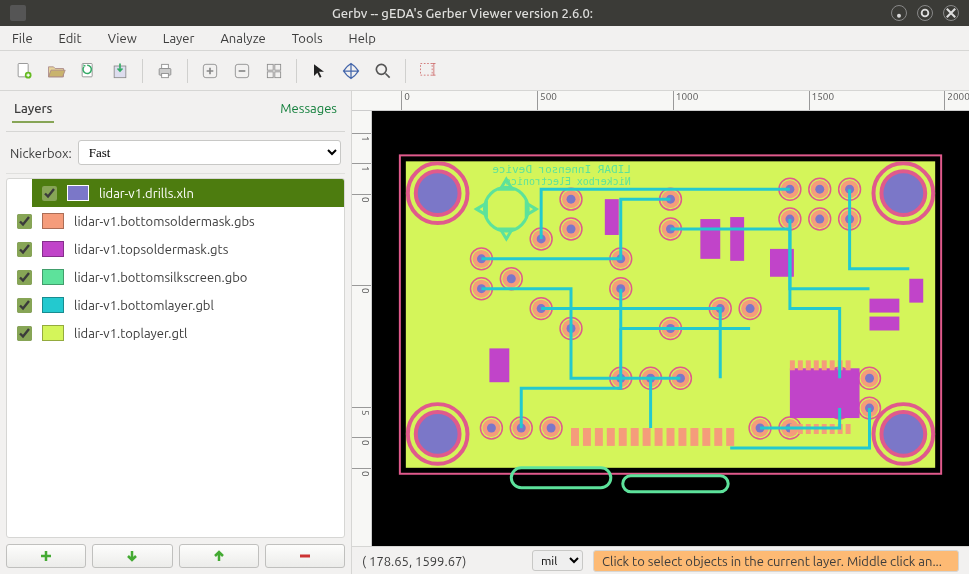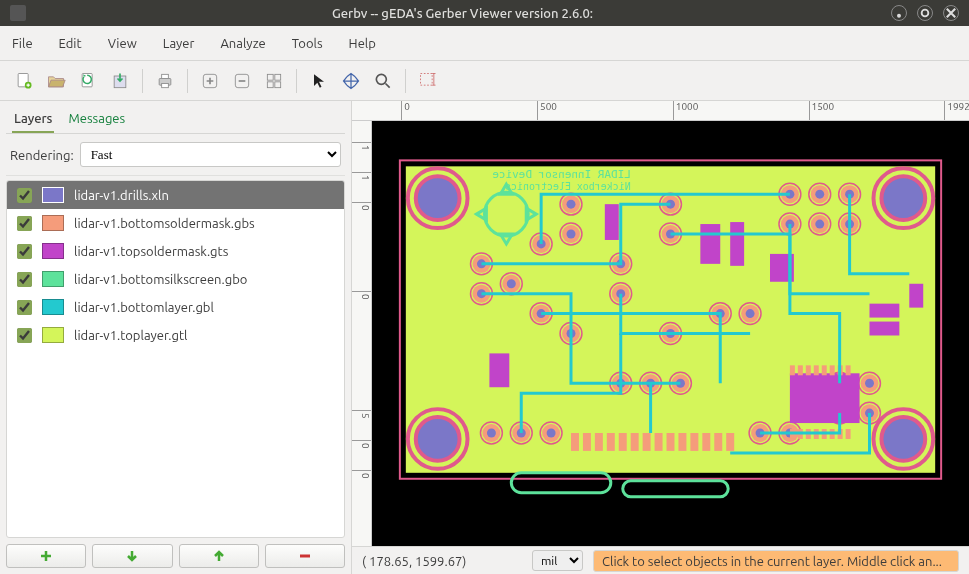--- a/index.html
+++ b/index.html
@@ -6,43 +6,43 @@
   body { font-family: "Ubuntu", "Segoe UI", sans-serif; font-size: 13px; color: #3c3c3c; background: #f2f1f0; width: 969px; height: 574px; overflow: hidden; display: flex; flex-direction: column; }
   
   
   .titlebar { background: #3b3b37; color: #dfdfdd; height: 26px; display: flex; align-items: center; padding: 0 10px; font-size: 13px; font-weight: 500; gap: 16px; }
   .titlebar .app-icon { width: 16px; height: 16px; background: #555; border-radius: 2px; margin-right: 8px; }
   .titlebar .title { flex: 1; text-align: center; }
   .titlebar .win-controls { display: flex; gap: 10px; }
   .titlebar .win-btn { width: 16px; height: 16px; border-radius: 50%; border: 1px solid #888; display: flex; align-items: center; justify-content: center; font-size: 10px; cursor: pointer; }
   
   
-  .menubar { background: #f2f1f0; border-bottom: 1px solid #d6d6d4; height: 35px; display: flex; align-items: center; padding: 0 8px; gap: 18px; }
+  .menubar { background: #f2f1f0; border-bottom: 1px solid #d6d6d4; height: 25px; display: flex; align-items: center; padding: 0 8px; gap: 18px; }
   .menubar .menu-item { cursor: pointer; padding: 3px 4px; }
   
   
   .toolbar { background: #f2f1f0; border-bottom: 1px solid #d6d6d4; height: 40px; display: flex; align-items: center; padding: 0 10px; gap: 4px; }
   .toolbar .tb-btn { width: 28px; height: 28px; border: 1px solid transparent; border-radius: 3px; display: flex; align-items: center; justify-content: center; cursor: pointer; }
   .toolbar .sep { width: 1px; height: 24px; background: #d0d0ce; margin: 0 4px; }
   .tb-btn svg { width: 20px; height: 20px; }
   
   
   .main { flex: 1; display: flex; overflow: hidden; }
   
   
   .sidebar { width: 352px; border-right: 1px solid #d6d6d4; display: flex; flex-direction: column; background: #f2f1f0; padding: 4px 6px 6px 6px; }
-  .side-tabs { display: flex; gap: 12px; padding: 2px 6px 0 6px; border-bottom: 1px solid #d6d6d4; }
+  .side-tabs { display: flex; gap: 12px; padding: 2px 6px 8px 6px; border-bottom: 1px solid #d6d6d4; justify-content: space-between; }
   .side-tab { padding: 4px 2px 6px 2px; cursor: pointer; border-bottom: 2px solid transparent; color: #15803d; }
   .side-tab.active { color: #3c3c3c; border-bottom-color: #87a556; font-weight: 500; }
   .render-row { display: flex; align-items: center; gap: 6px; padding: 8px 4px; border-bottom: 1px solid #e0e0de; }
   .render-row select { flex: 1; border: 1px solid #c8c8c6; border-radius: 3px; padding: 3px 6px; background: #fff; font-size: 13px; font-family: Liberation Serif, serif; }
   
   .layer-list { flex: 1; overflow: auto; background: #fff; border: 1px solid #d6d6d4; border-radius: 3px; margin-top: 4px; }
   .layer-row { display: flex; align-items: center; gap: 10px; padding: 6px 10px; cursor: pointer; }
-  .layer-row.selected { background: #737373; color: #fff; }
+  .layer-row.selected { background: #4d7c0f; color: #fff; margin-left: 25px; }
   .layer-row input[type=checkbox] { width: 15px; height: 15px; accent-color: #87a556; }
   .layer-row .swatch { width: 22px; height: 16px; border: 1px solid rgba(0,0,0,0.3); }
   .layer-row.selected .swatch { border-color: #fff; }
   
   .layer-btns { display: flex; gap: 6px; margin-top: 6px; }
   .layer-btns button { flex: 1; height: 24px; border: 1px solid #c0c0be; border-radius: 3px; background: linear-gradient(#fdfdfc,#ececea); cursor: pointer; display:flex; align-items:center; justify-content:center; }
 
   
   .viewer { flex: 1; display: flex; flex-direction: column; background: #f2f1f0; }
   .ruler-top { height: 20px; background: #f7f7f5; border-bottom: 1px solid #ccc; position: relative; overflow:hidden; }
@@ -177,21 +177,21 @@
 </div>
 
 <div class="main">
 
   <div class="sidebar">
     <div class="side-tabs">
       <div class="side-tab active">Layers</div>
       <div class="side-tab">Messages</div>
     </div>
     <div class="render-row">
-      <span>Rendering:</span>
+      <span>Nickerbox:</span>
       <select id="render-select"><option>Fast</option><option>Normal</option><option>High quality</option></select>
     </div>
     <div class="layer-list" id="layer-list">
         <div class="layer-row selected">
           <input type="checkbox" checked="" style="">
           <span class="swatch" style="background: rgb(123, 119, 200);"></span>
           <span>lidar-v1.drills.xln</span>
         </div>
         <div class="layer-row">
           <input type="checkbox" checked="" style="">
@@ -242,21 +242,21 @@
         </button>
     </div>
   </div>
 
   <div class="viewer">
     <div class="ruler-top" id="ruler-top">
         <div class="tick" style="left: 8%;">0</div>
         <div class="tick" style="left: 30%;">500</div>
         <div class="tick" style="left: 52%;">1000</div>
         <div class="tick" style="left: 74%;">1500</div>
-        <div class="tick" style="left: 96%;">1992</div>
+        <div class="tick" style="left: 96%;">2000</div>
       </div>
     <div class="viewer-body">
       <div class="ruler-left" id="ruler-left">
           <div class="tick" style="top: 5%;">1</div>
           <div class="tick" style="top: 12%;">1</div>
           <div class="tick" style="top: 19%;">0</div>
           <div class="tick" style="top: 40%;">0</div>
           <div class="tick" style="top: 68%;">5</div>
           <div class="tick" style="top: 75%;">0</div>
           <div class="tick" style="top: 82%;">0</div>

